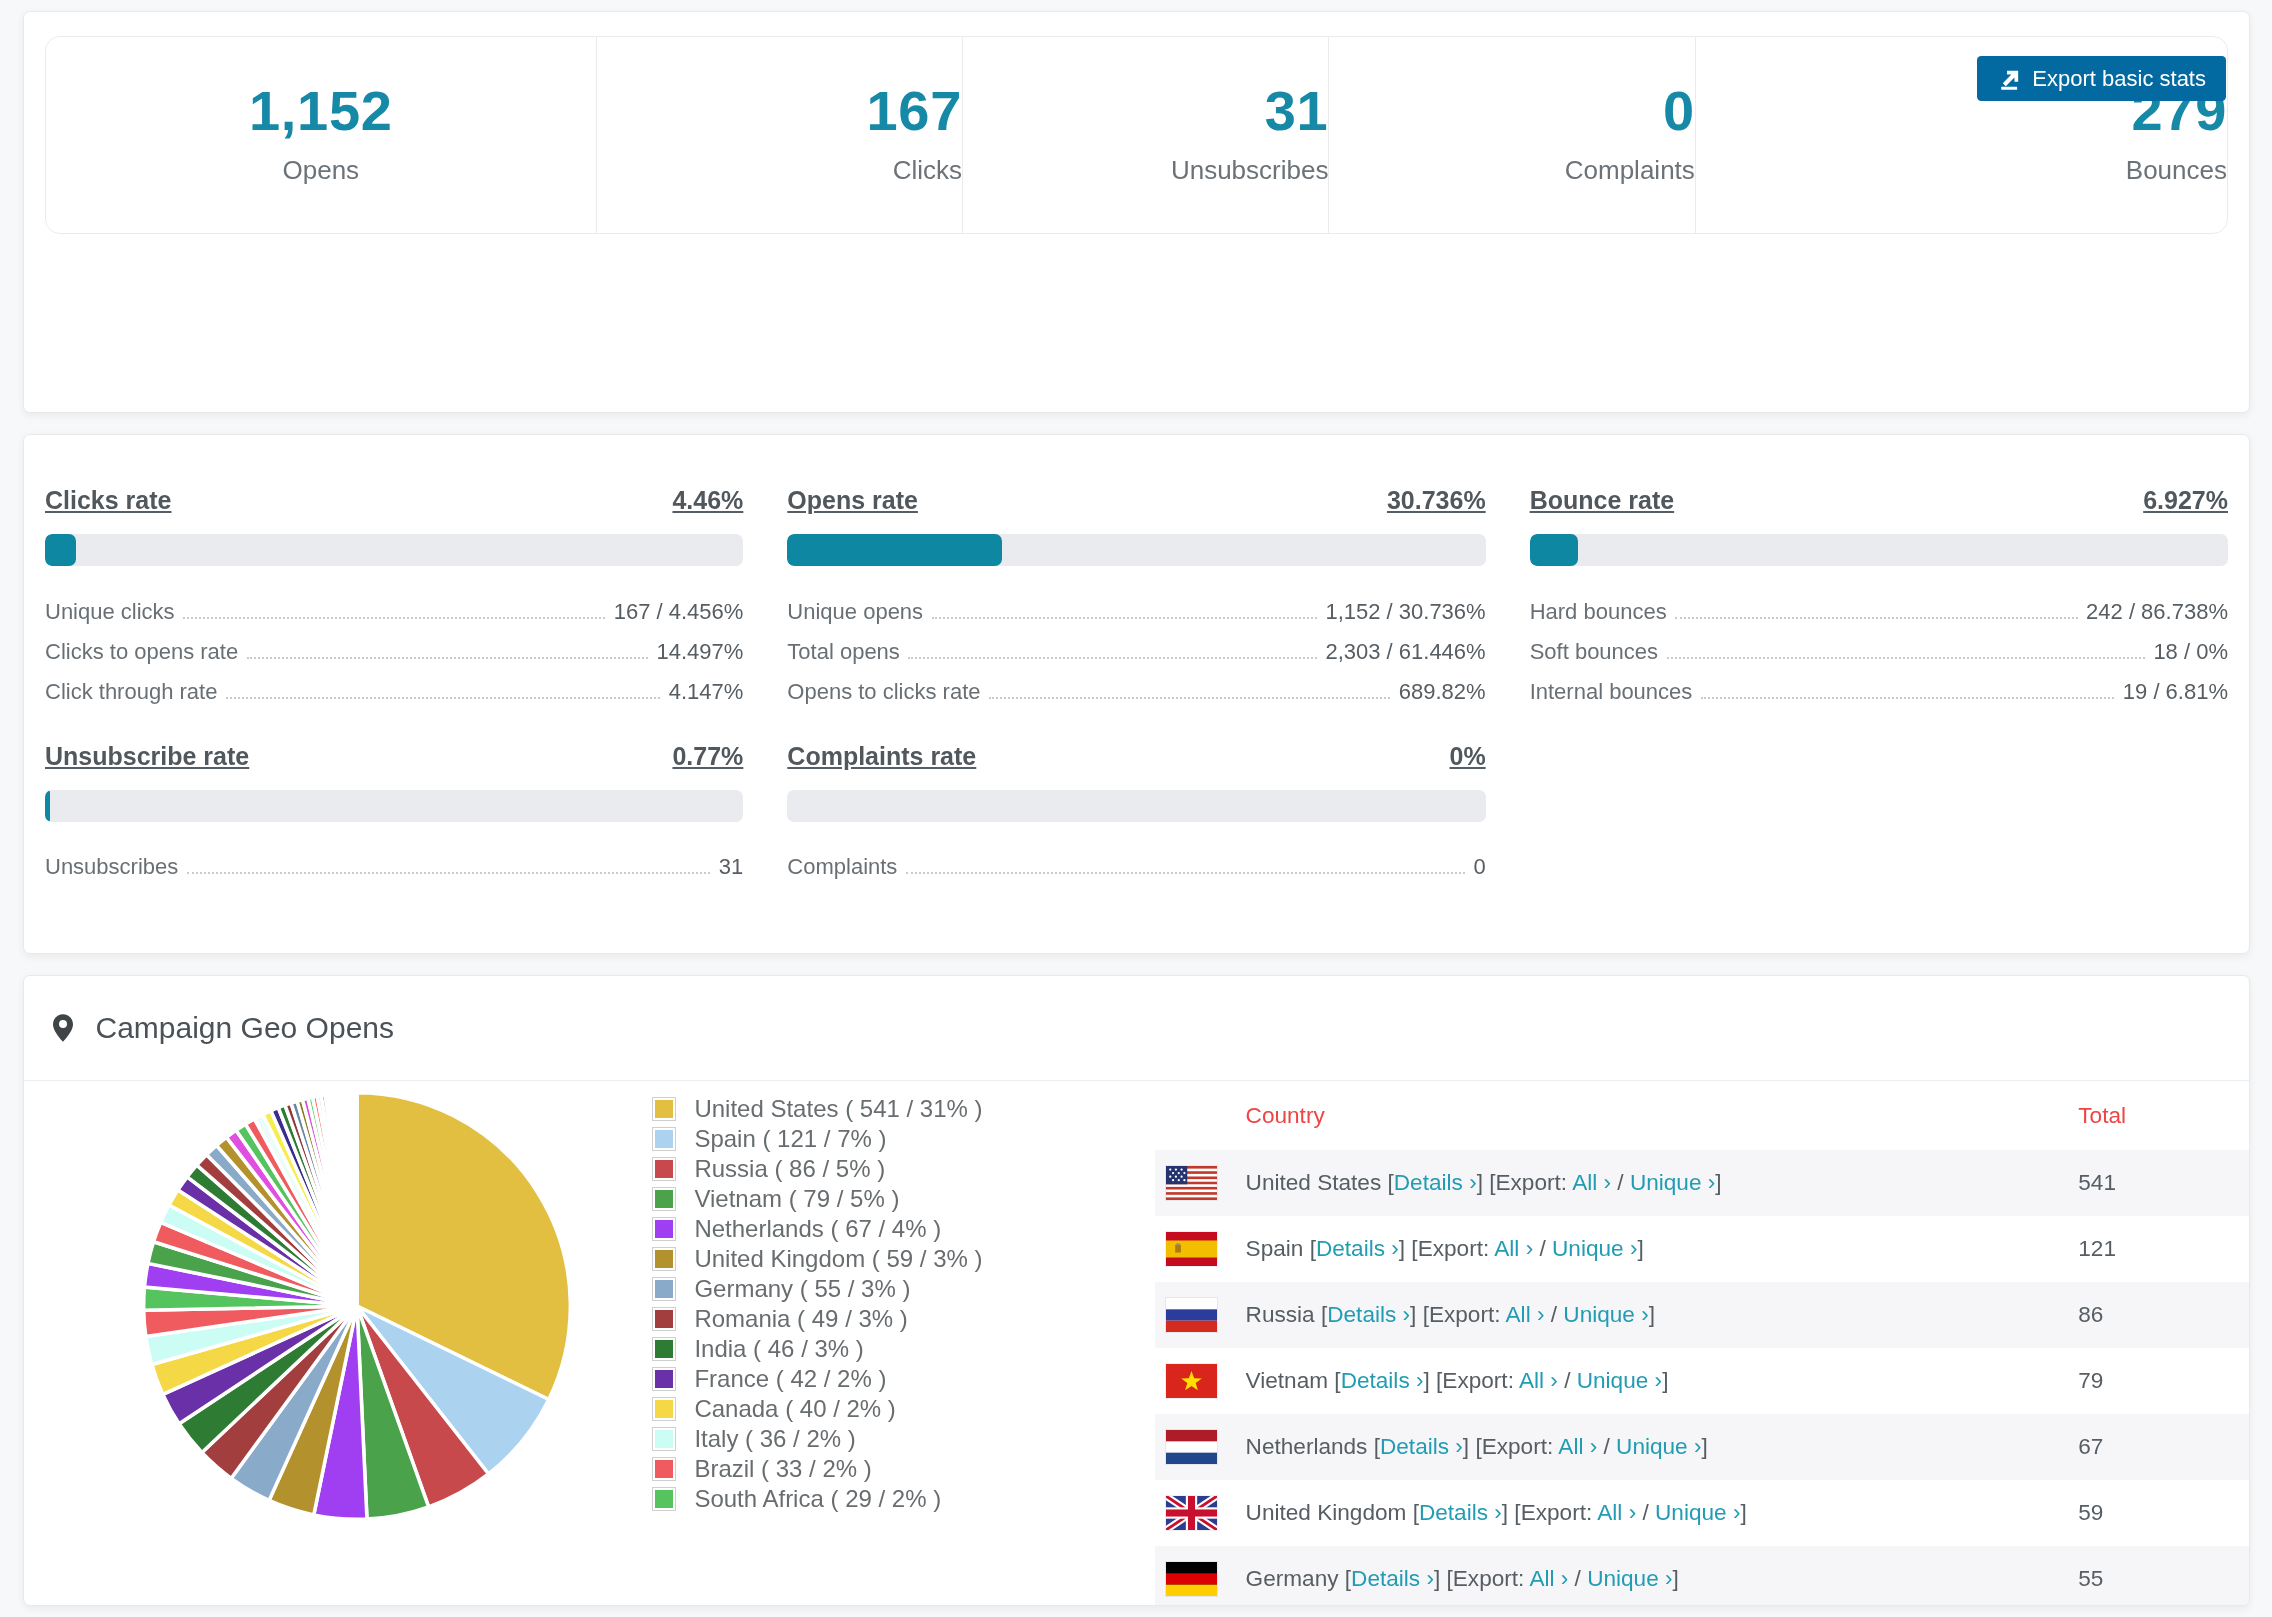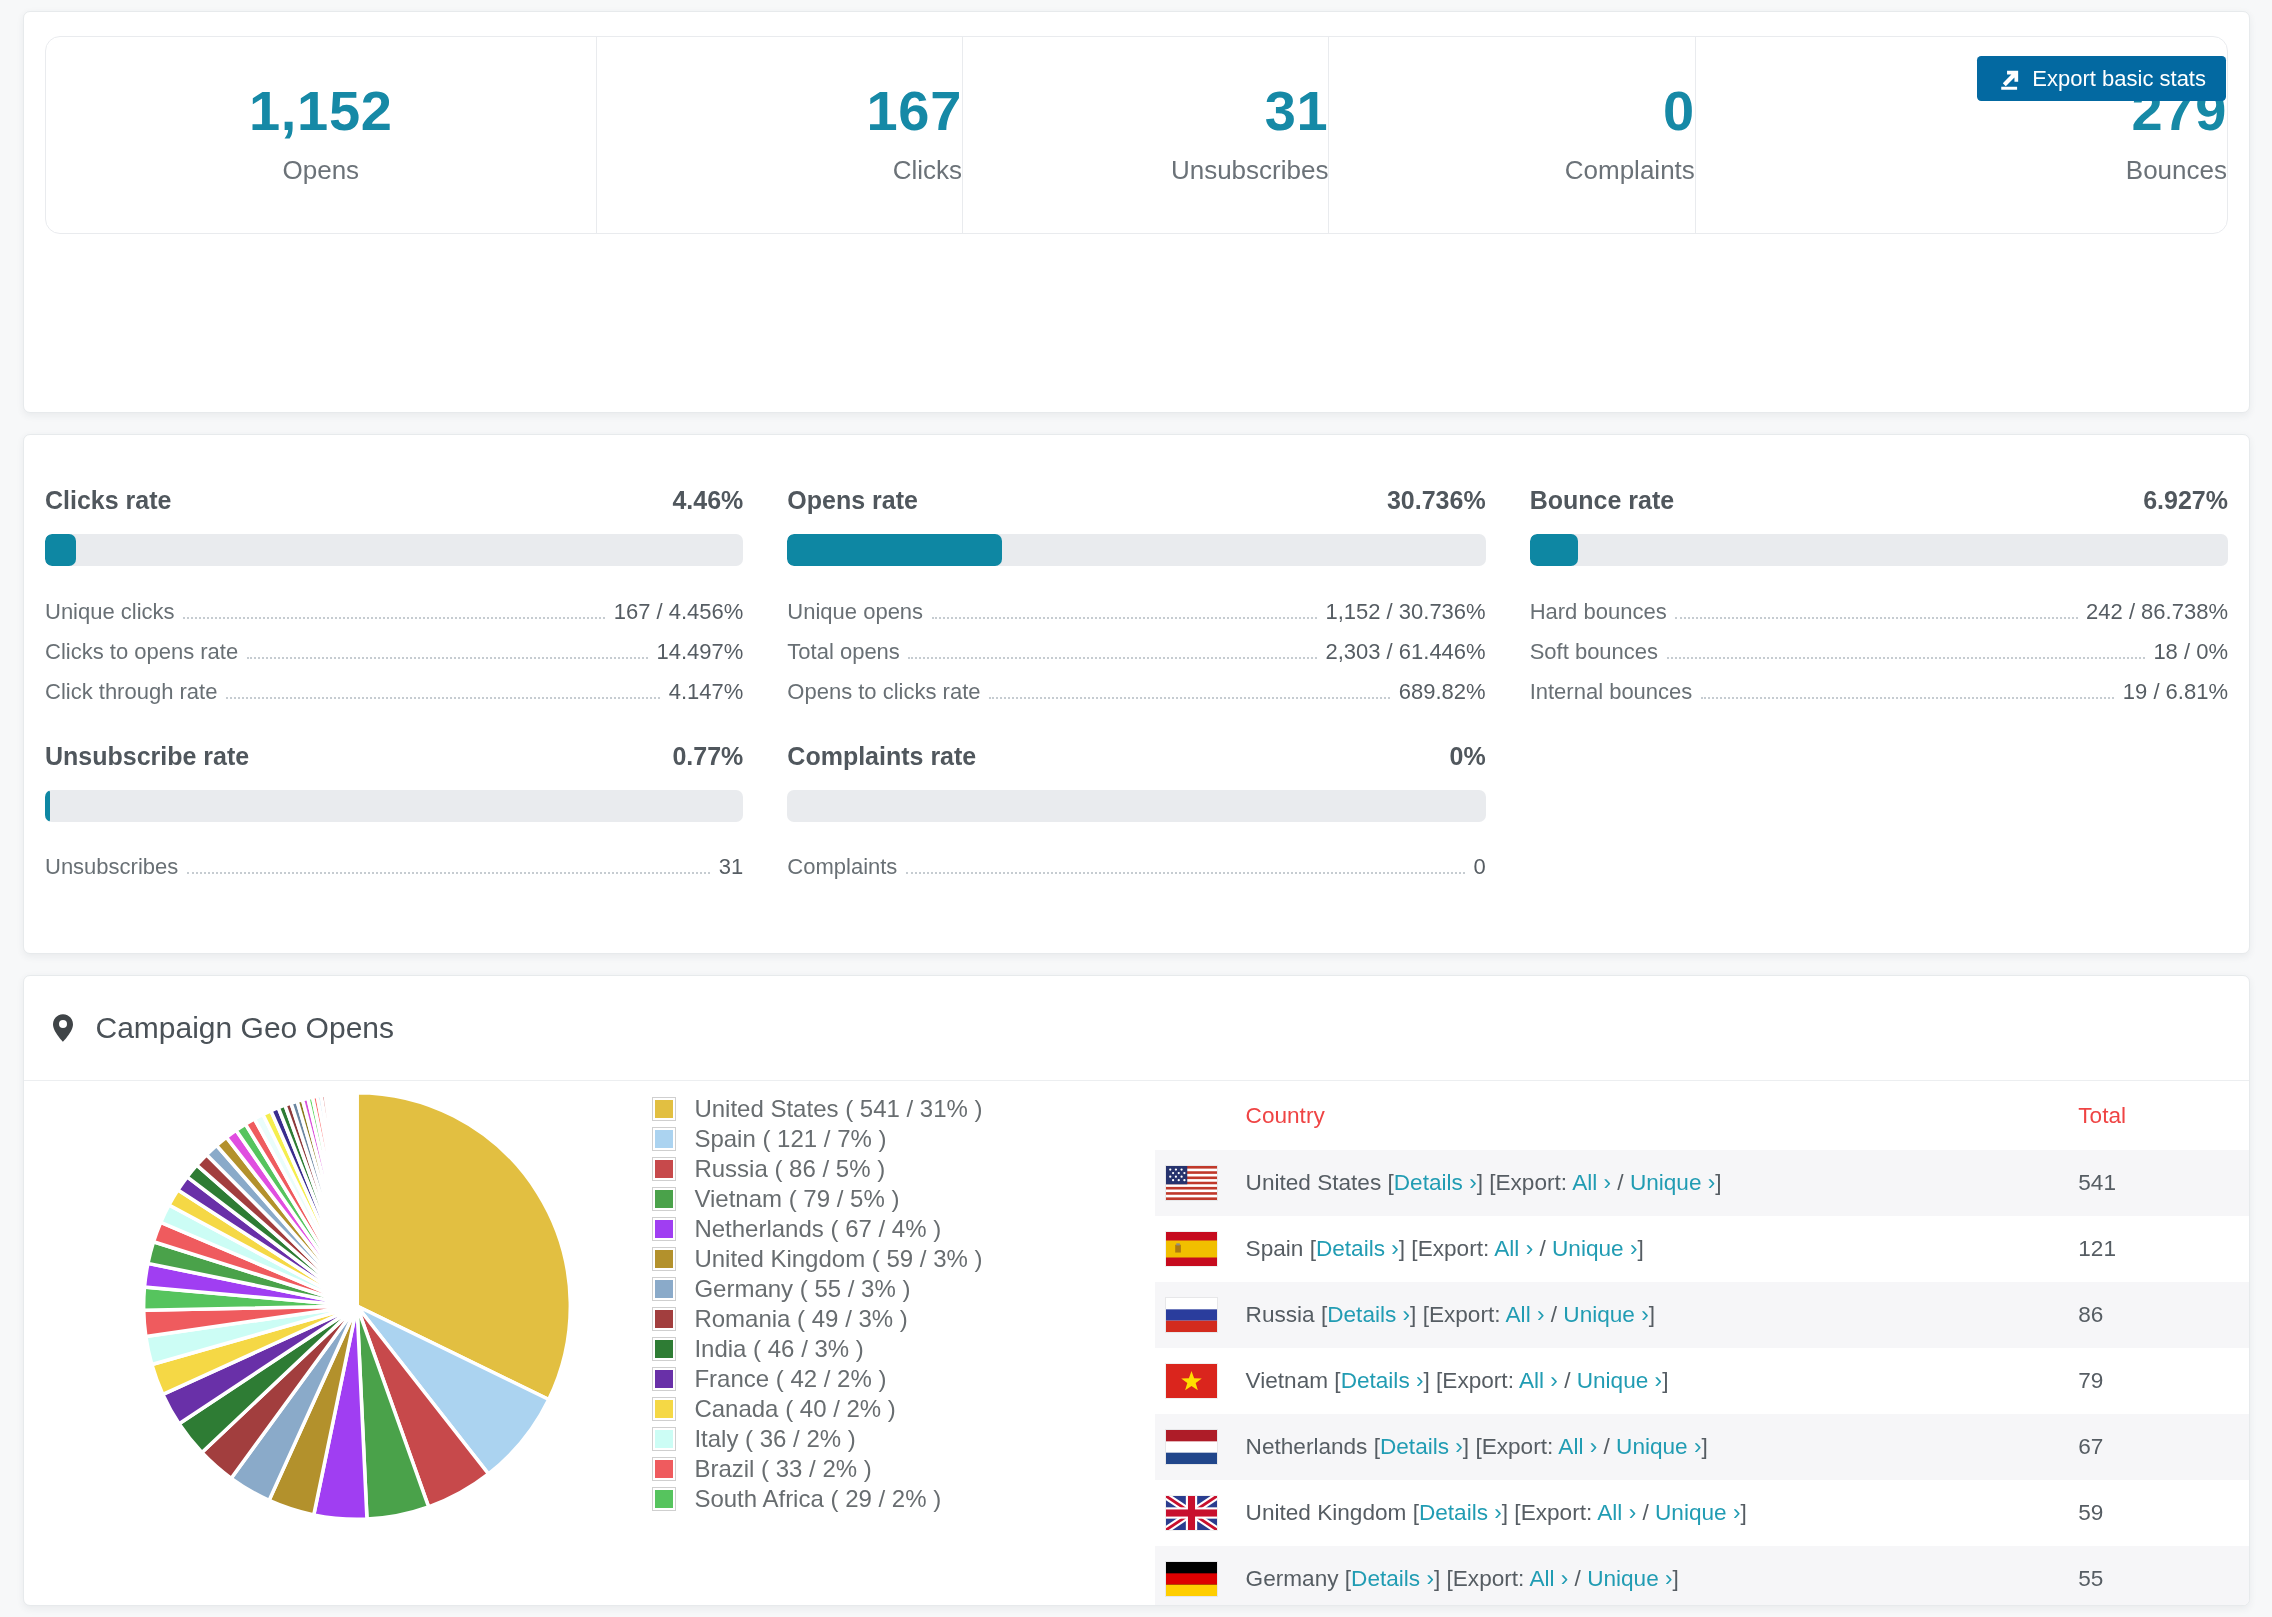--- a/index.html
+++ b/index.html
@@ -52,21 +52,21 @@
   }
   .stat-cell + .stat-cell { border-left:1.4px solid #e9ebee;align-items:flex-end; }
   .stat-value { font-size:56px; font-weight:bold; color:#1689a6; letter-spacing:0.7px; }
   .stat-label { font-size:26px; color:#6b7278; margin-top:11.3px; }
 
   
   #card-rates { height:520px; }
   #card-rates .card-body { padding:51px 21px 0; }
   .rates-grid { display:grid; grid-template-columns:1fr 1fr 1fr; column-gap:44px; }
   .rates-grid.second { margin-top:37px; }
-  .rate-head { display:flex; justify-content:space-between; align-items:flex-start; }
+  .rate-head { display:flex; justify-content:space-between; align-items:flex-start;text-decoration:underline; }
   .rate-title,.rate-value { font-size:25px; font-weight:bold; color:#50575d; }
   .bar { height:32px; background:#e9ebee; border-radius:7px; margin-top:19px; overflow:hidden; }
   .bar-fill { height:100%; background:#0e87a3; border-radius:7px; }
   .rate-rows { margin-top:18.4px; }
   .rate-row { display:flex; align-items:flex-end; height:40px; }
   .rate-label { font-size:22px; color:#697075; white-space:nowrap; }
   .leader { flex:1; border-bottom:2.1px dotted #c6ccd1; margin:0 8.5px 5.6px; }
   .rate-val { font-size:22px; color:#565d63; white-space:nowrap; }
 
   

